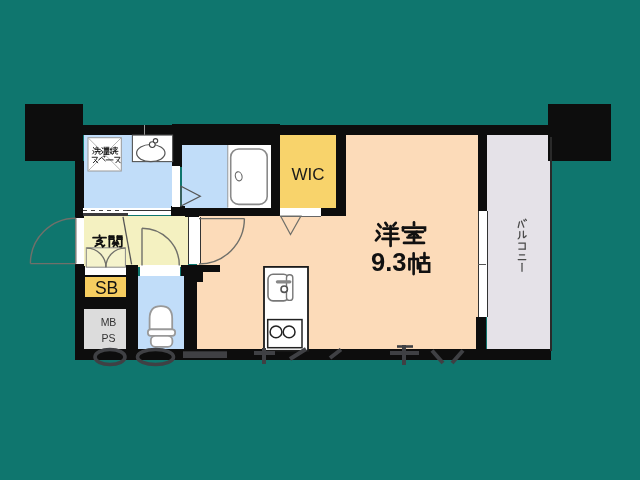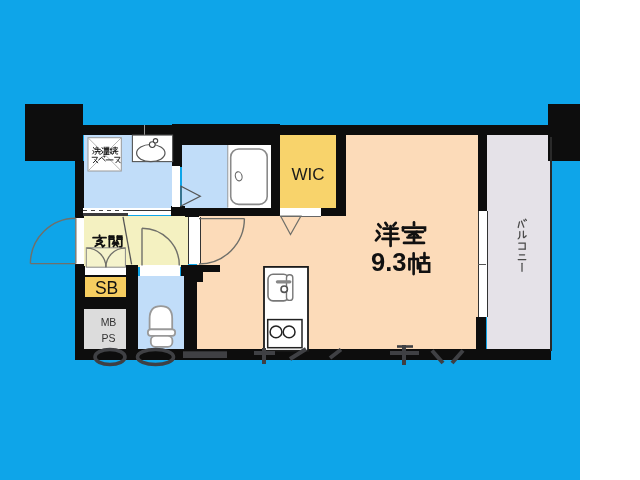--- a/index.html
+++ b/index.html
@@ -1,16 +1,16 @@
 <!DOCTYPE html>
 <html><head>
 <meta charset="utf-8">
 <style>
 html,body{margin:0;padding:0;background:#fff;}
-#plan{position:relative;width:580px;height:480px;background:#0ea5e9;overflow:hidden;font-family:"Liberation Sans",sans-serif;text-align:center;}
+#plan{position:relative;width:640px;height:480px;background:#0f766e;overflow:hidden;font-family:"Liberation Sans",sans-serif;text-align:center;}
 .a{position:absolute;}
 </style>
 </head>
 <body>
 <div id="plan">
 
 <div class="a" style="left:196.5px;top:134.4px;width:281.3px;height:214.6px;background:#FCDBB9"></div>
 
 <div class="a" style="left:84px;top:134.8px;width:88px;height:73px;background:#C1DDF9"></div>
 

